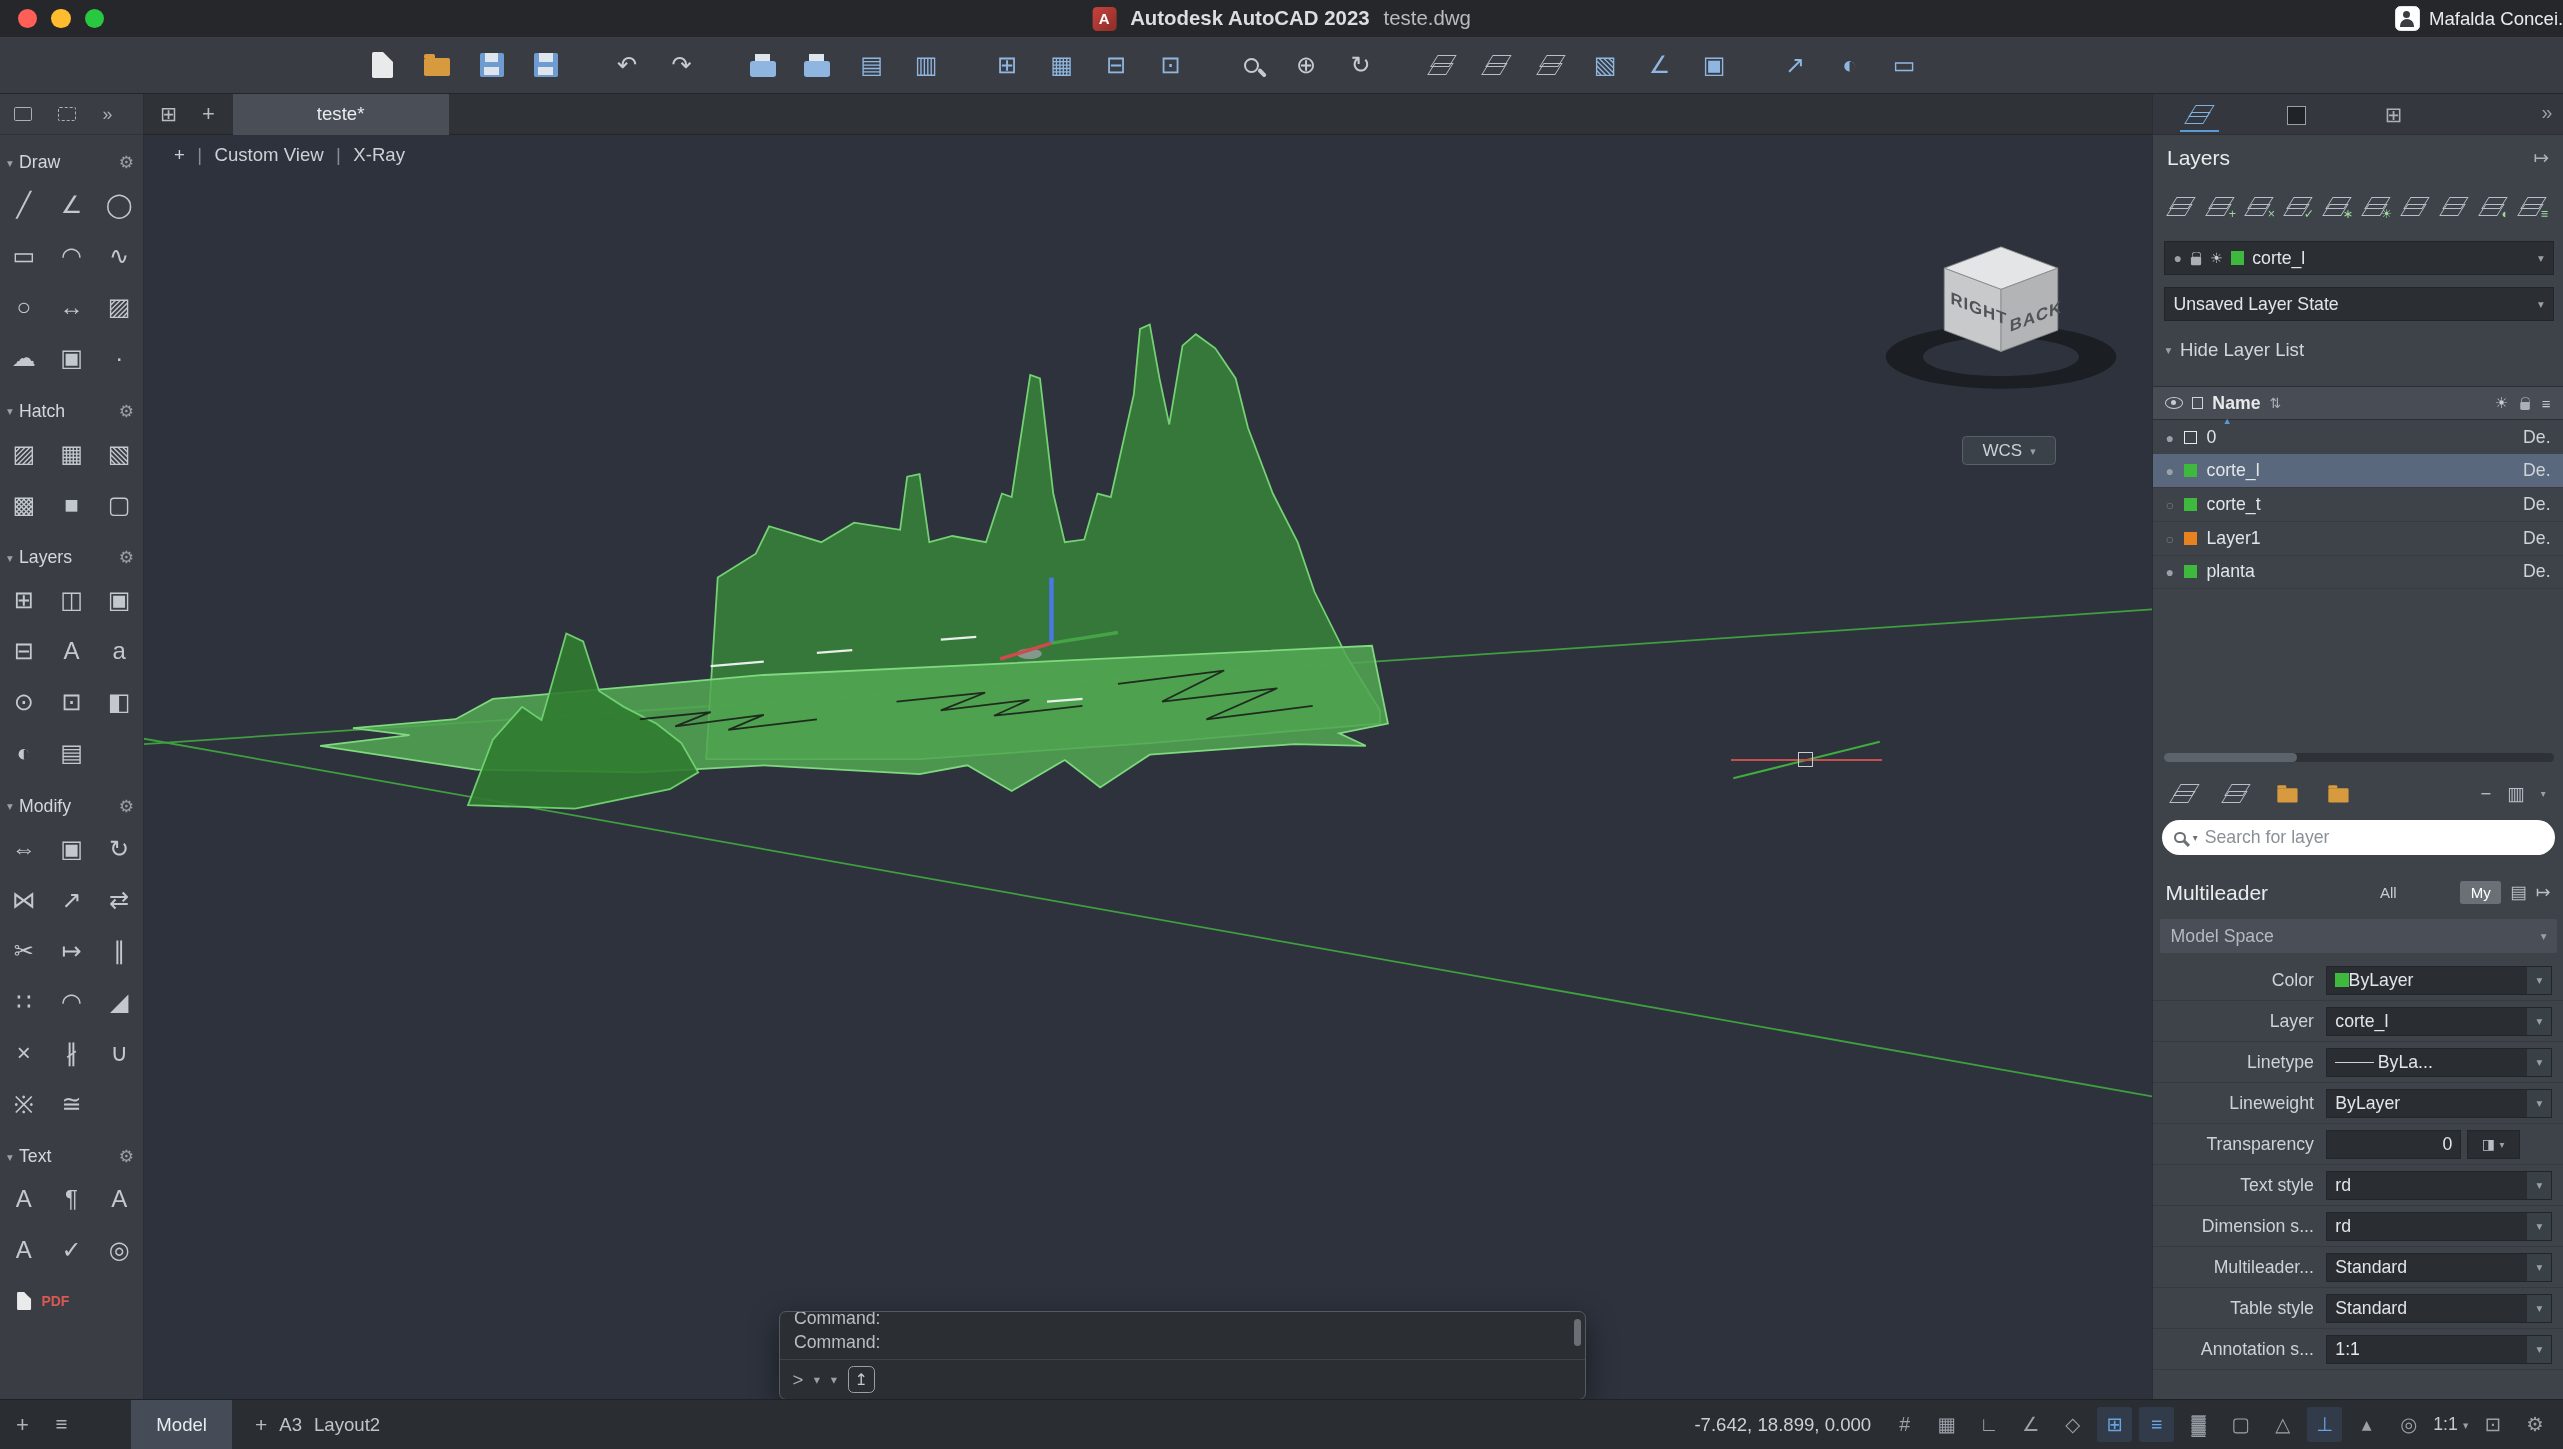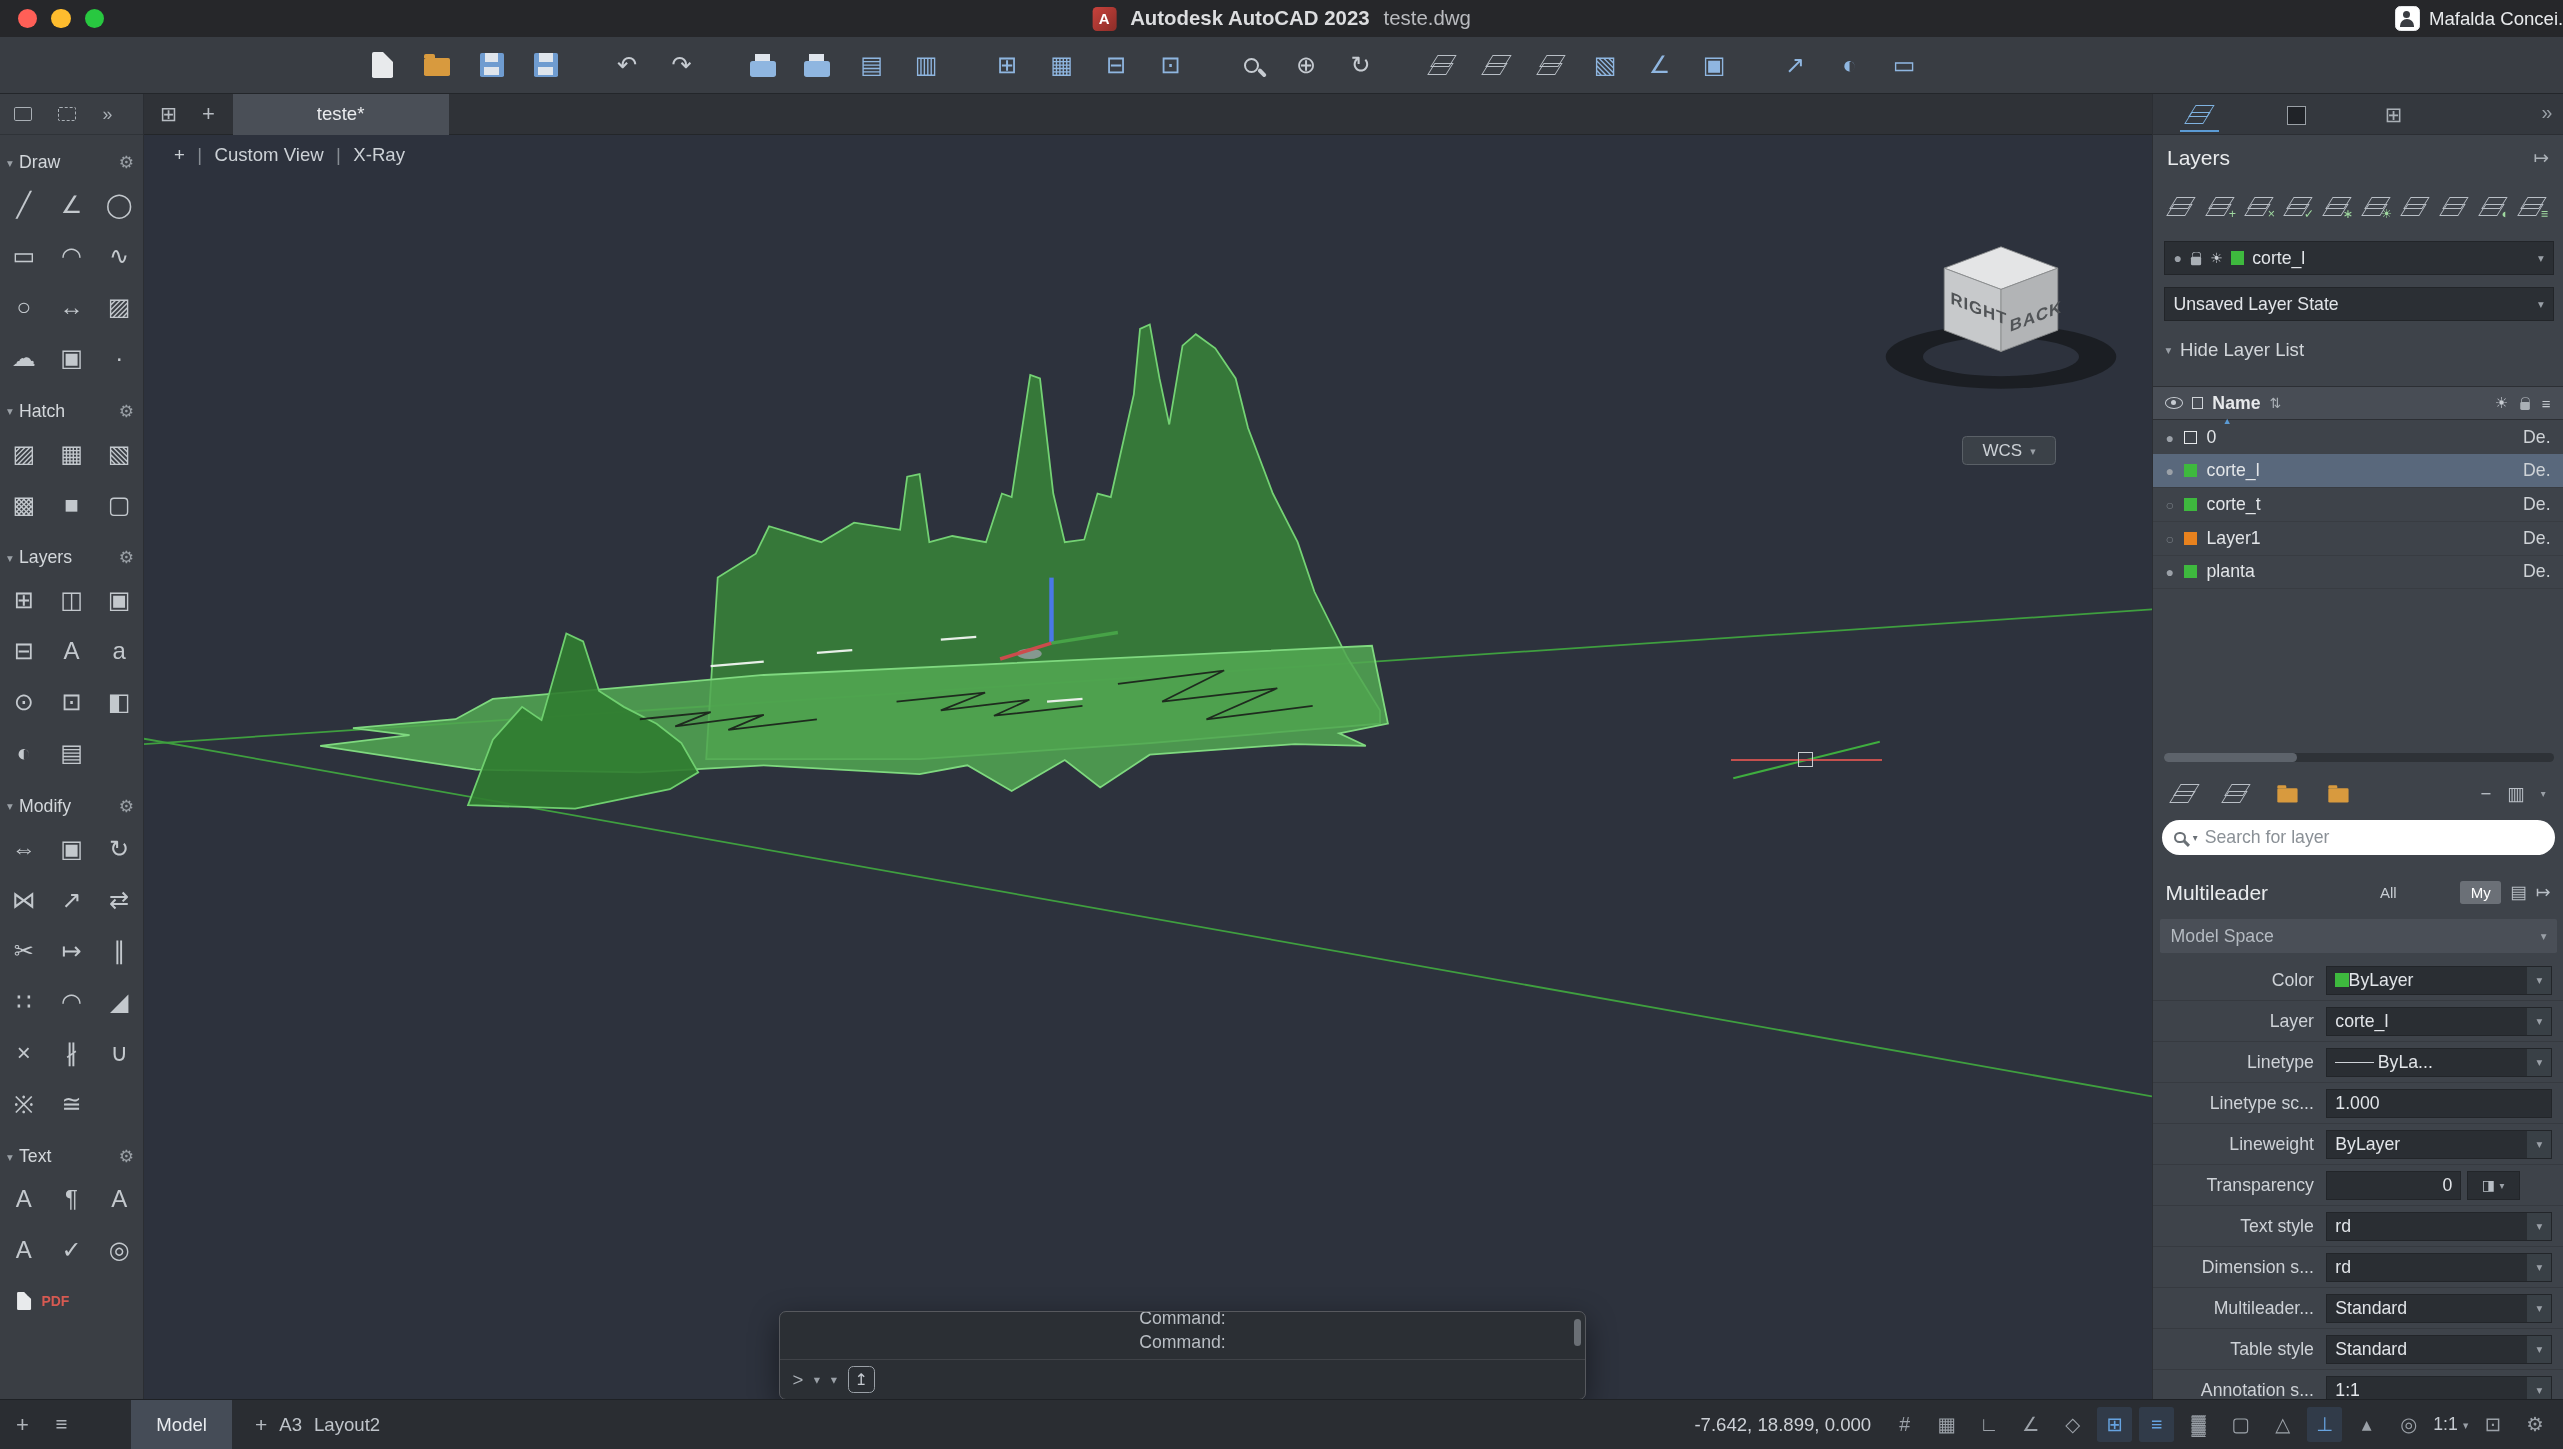--- a/index.html
+++ b/index.html
@@ -135,21 +135,21 @@
 .fld { flex:1; height:29px; background:#2a2e33; border:0.9px solid #222529; display:flex; align-items:center; padding:0 8px; color:#e2e5e9; font-size:17.7px; overflow:hidden; white-space:nowrap; }
 .fld .chev { margin-left:auto; color:#9aa0a7; font-size:11.5px; background:#394046; width:24px; height:29px; display:flex; align-items:center; justify-content:center; margin-right:-8px; }
 .fld.narrow { flex:0 0 135px; }
 .tbtn { flex:0 0 53px; height:29px; background:#2a2e33; border:0.9px solid #222529; display:flex; align-items:center; justify-content:center; gap:4.4px; color:#b9bfc6; font-size:14px; }
 .lt-sample { width:39px; border-top:1.8px solid #cfd3d8; margin-right:3.5px; }
 .pin { background:transparent; border:none; outline:none; color:#e2e5e9; font:inherit; width:100%; }
 .pin.right { text-align:right; }
 
 
 .cmdwin { position:absolute; left:779px; top:1311px; width:807px; height:89px; background:rgba(44,47,52,.96); border:0.9px solid #57595e; border-radius:7px; box-shadow:0 8.9px 30px rgba(0,0,0,.45); overflow:hidden; }
-.cmd-hist { height:46px; overflow:hidden; padding:0 14px; color:#b9bec4; font-size:17.7px; line-height:24px;text-align:center; }
+.cmd-hist { height:46px; overflow:hidden; padding:0 14px; color:#b9bec4; font-size:17.7px; line-height:24px; }
 .cmd-hist .inner { margin-top:-6.2px; }
 .cmd-vscroll { position:absolute; right:4.4px; top:7px; width:7px; height:42px; }
 .cmd-vscroll .thumb { width:7px; height:26.6px; background:#6a6f75; border-radius:3.5px; }
 .cmd-input { position:absolute; left:0; right:0; bottom:0; height:40px; border-top:0.9px solid #404348; display:flex; align-items:center; padding:0 12.4px; gap:10.6px; }
 .cmd-prompt { color:#aab0b6; font-size:18.6px; }
 .cmd-input input { flex:1; background:transparent; border:none; outline:none; color:#dfe3e7; font-size:18.6px; font-family:inherit; }
 .cmd-input input::placeholder { color:#9298a0; font-style:italic; }
 .cmd-chev { color:#9aa0a7; font-size:12.4px; }
 .cmd-share { width:27.4px; height:27.4px; border:1.8px solid #9aa0a7; border-radius:5.3px; display:flex; align-items:center; justify-content:center; color:#c6cbd1; font-size:16px; }
 
@@ -706,28 +706,20 @@
         <div class="plabel">Linetype</div>
         <div class="pctl">
             <div class="fld">
               <span class="lt-sample"></span>
               <span>ByLa...</span>
               <span class="chev">▾</span>
             </div>
           </div>
       </div>
       <div class="prow">
-        <div class="plabel">Linetype sc...</div>
-        <div class="pctl">
-            <div class="fld">
-              <input class="pin" value="1.000" style="">
-            </div>
-          </div>
-      </div>
-      <div class="prow">
         <div class="plabel">Lineweight</div>
         <div class="pctl">
             <div class="fld">
               <span>ByLayer</span>
               <span class="chev">▾</span>
             </div>
           </div>
       </div>
       <div class="prow">
         <div class="plabel">Transparency</div>

